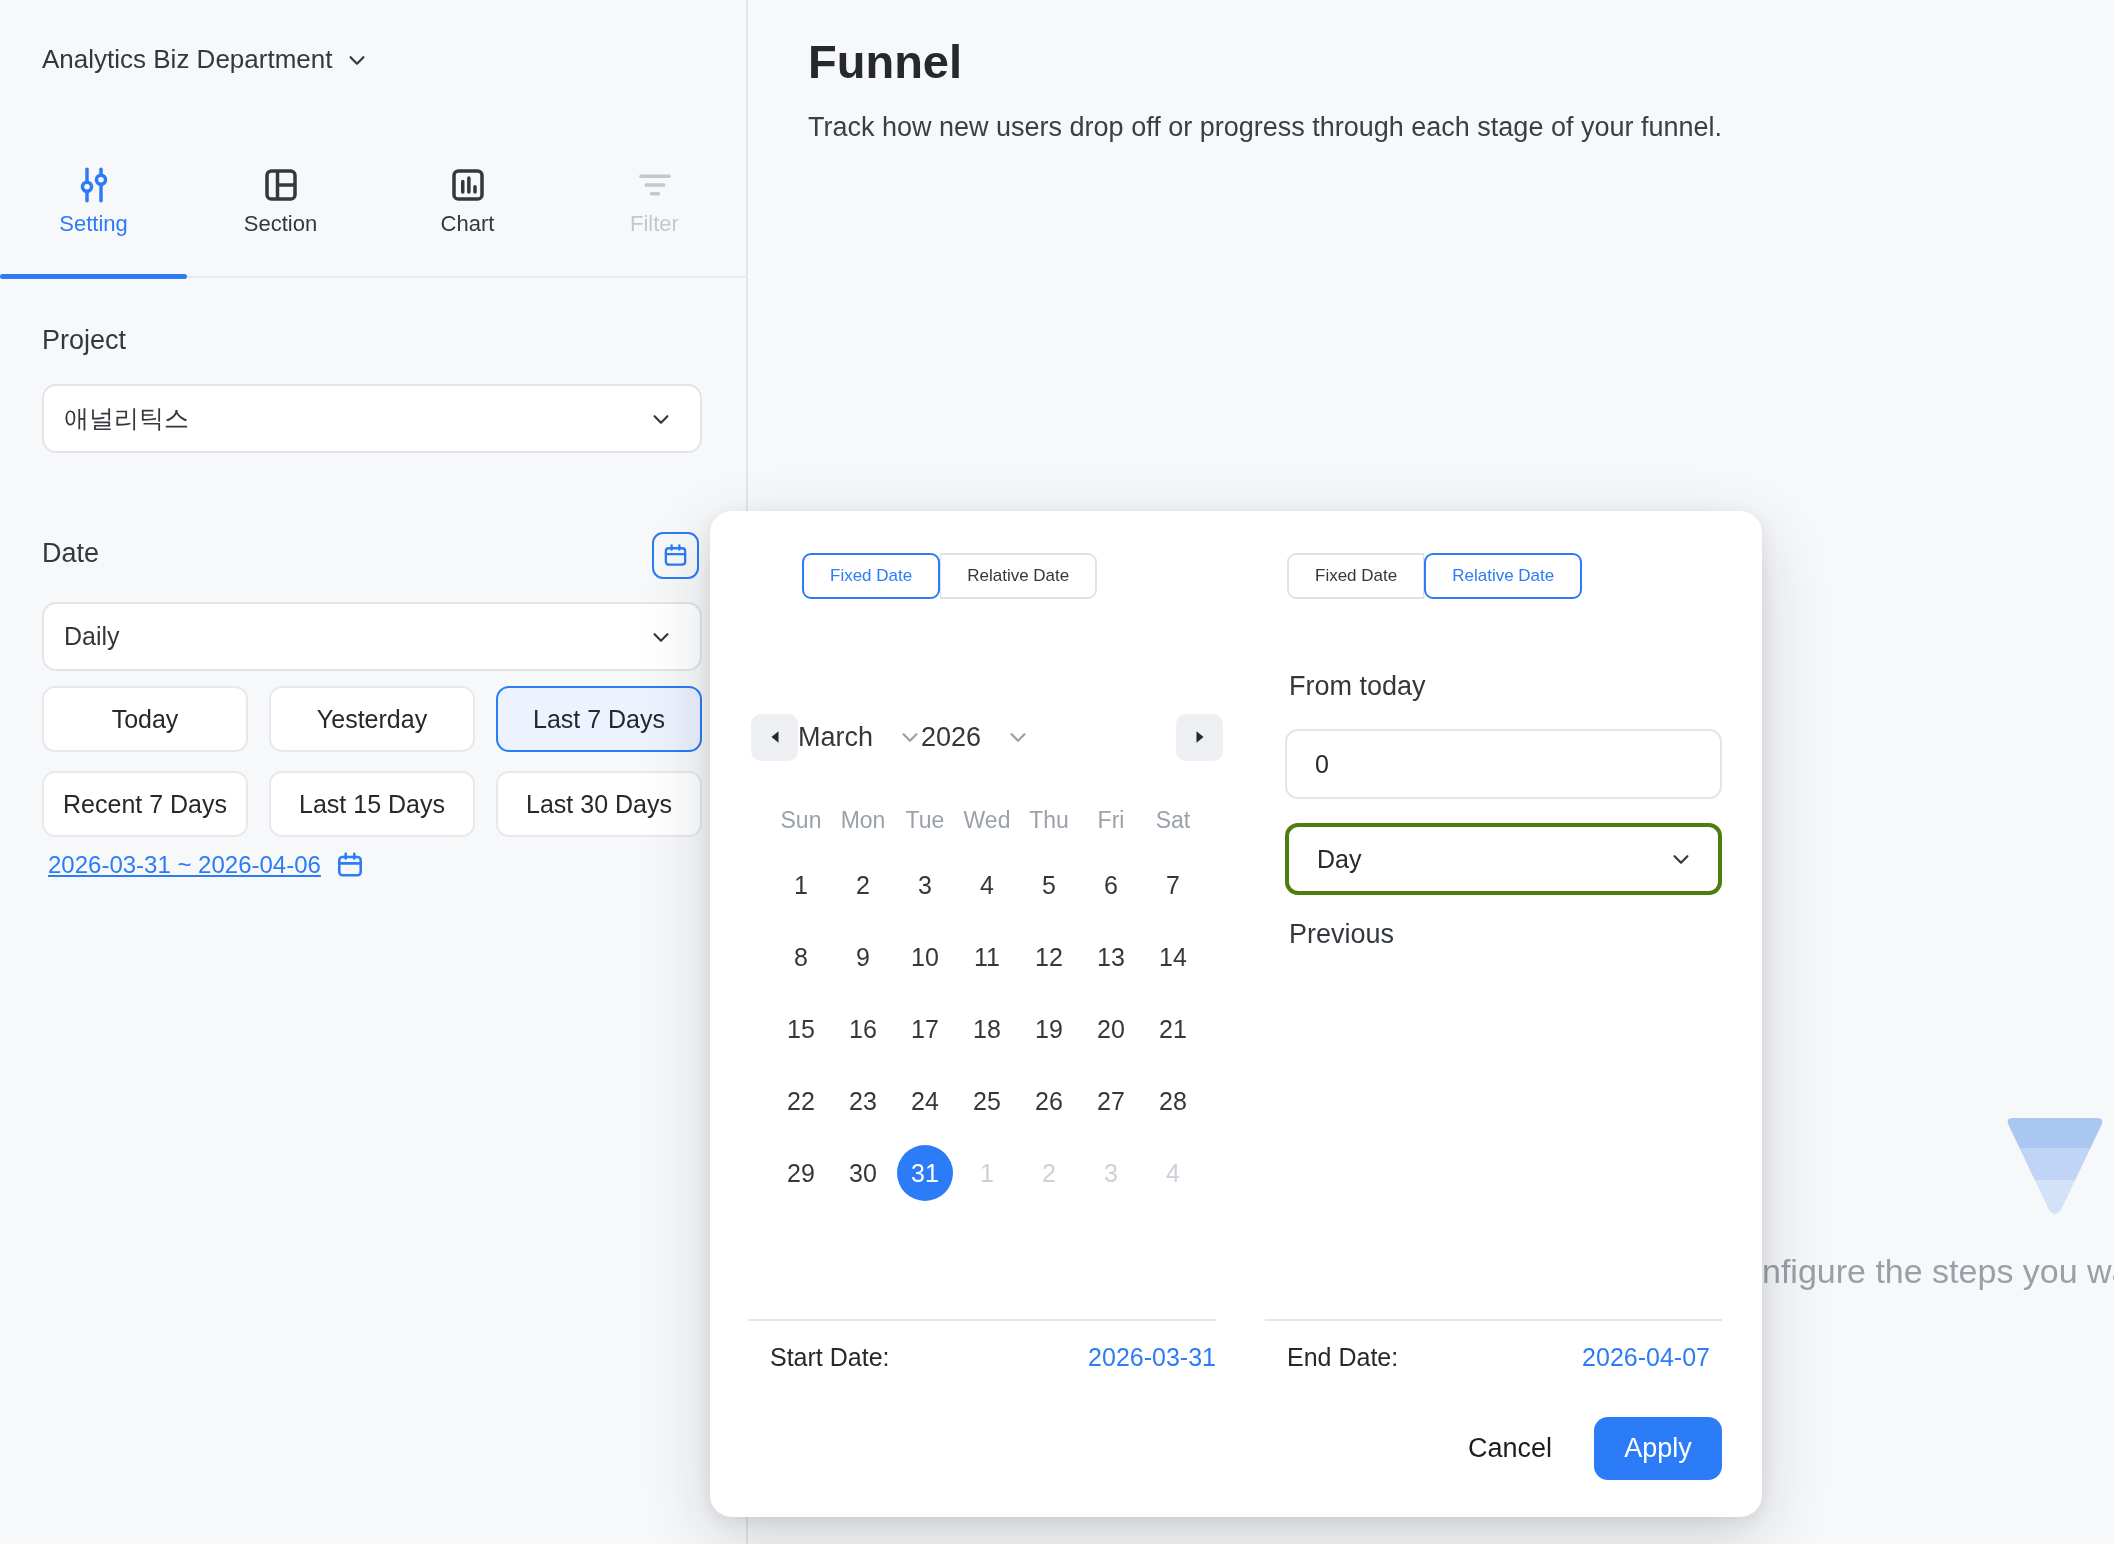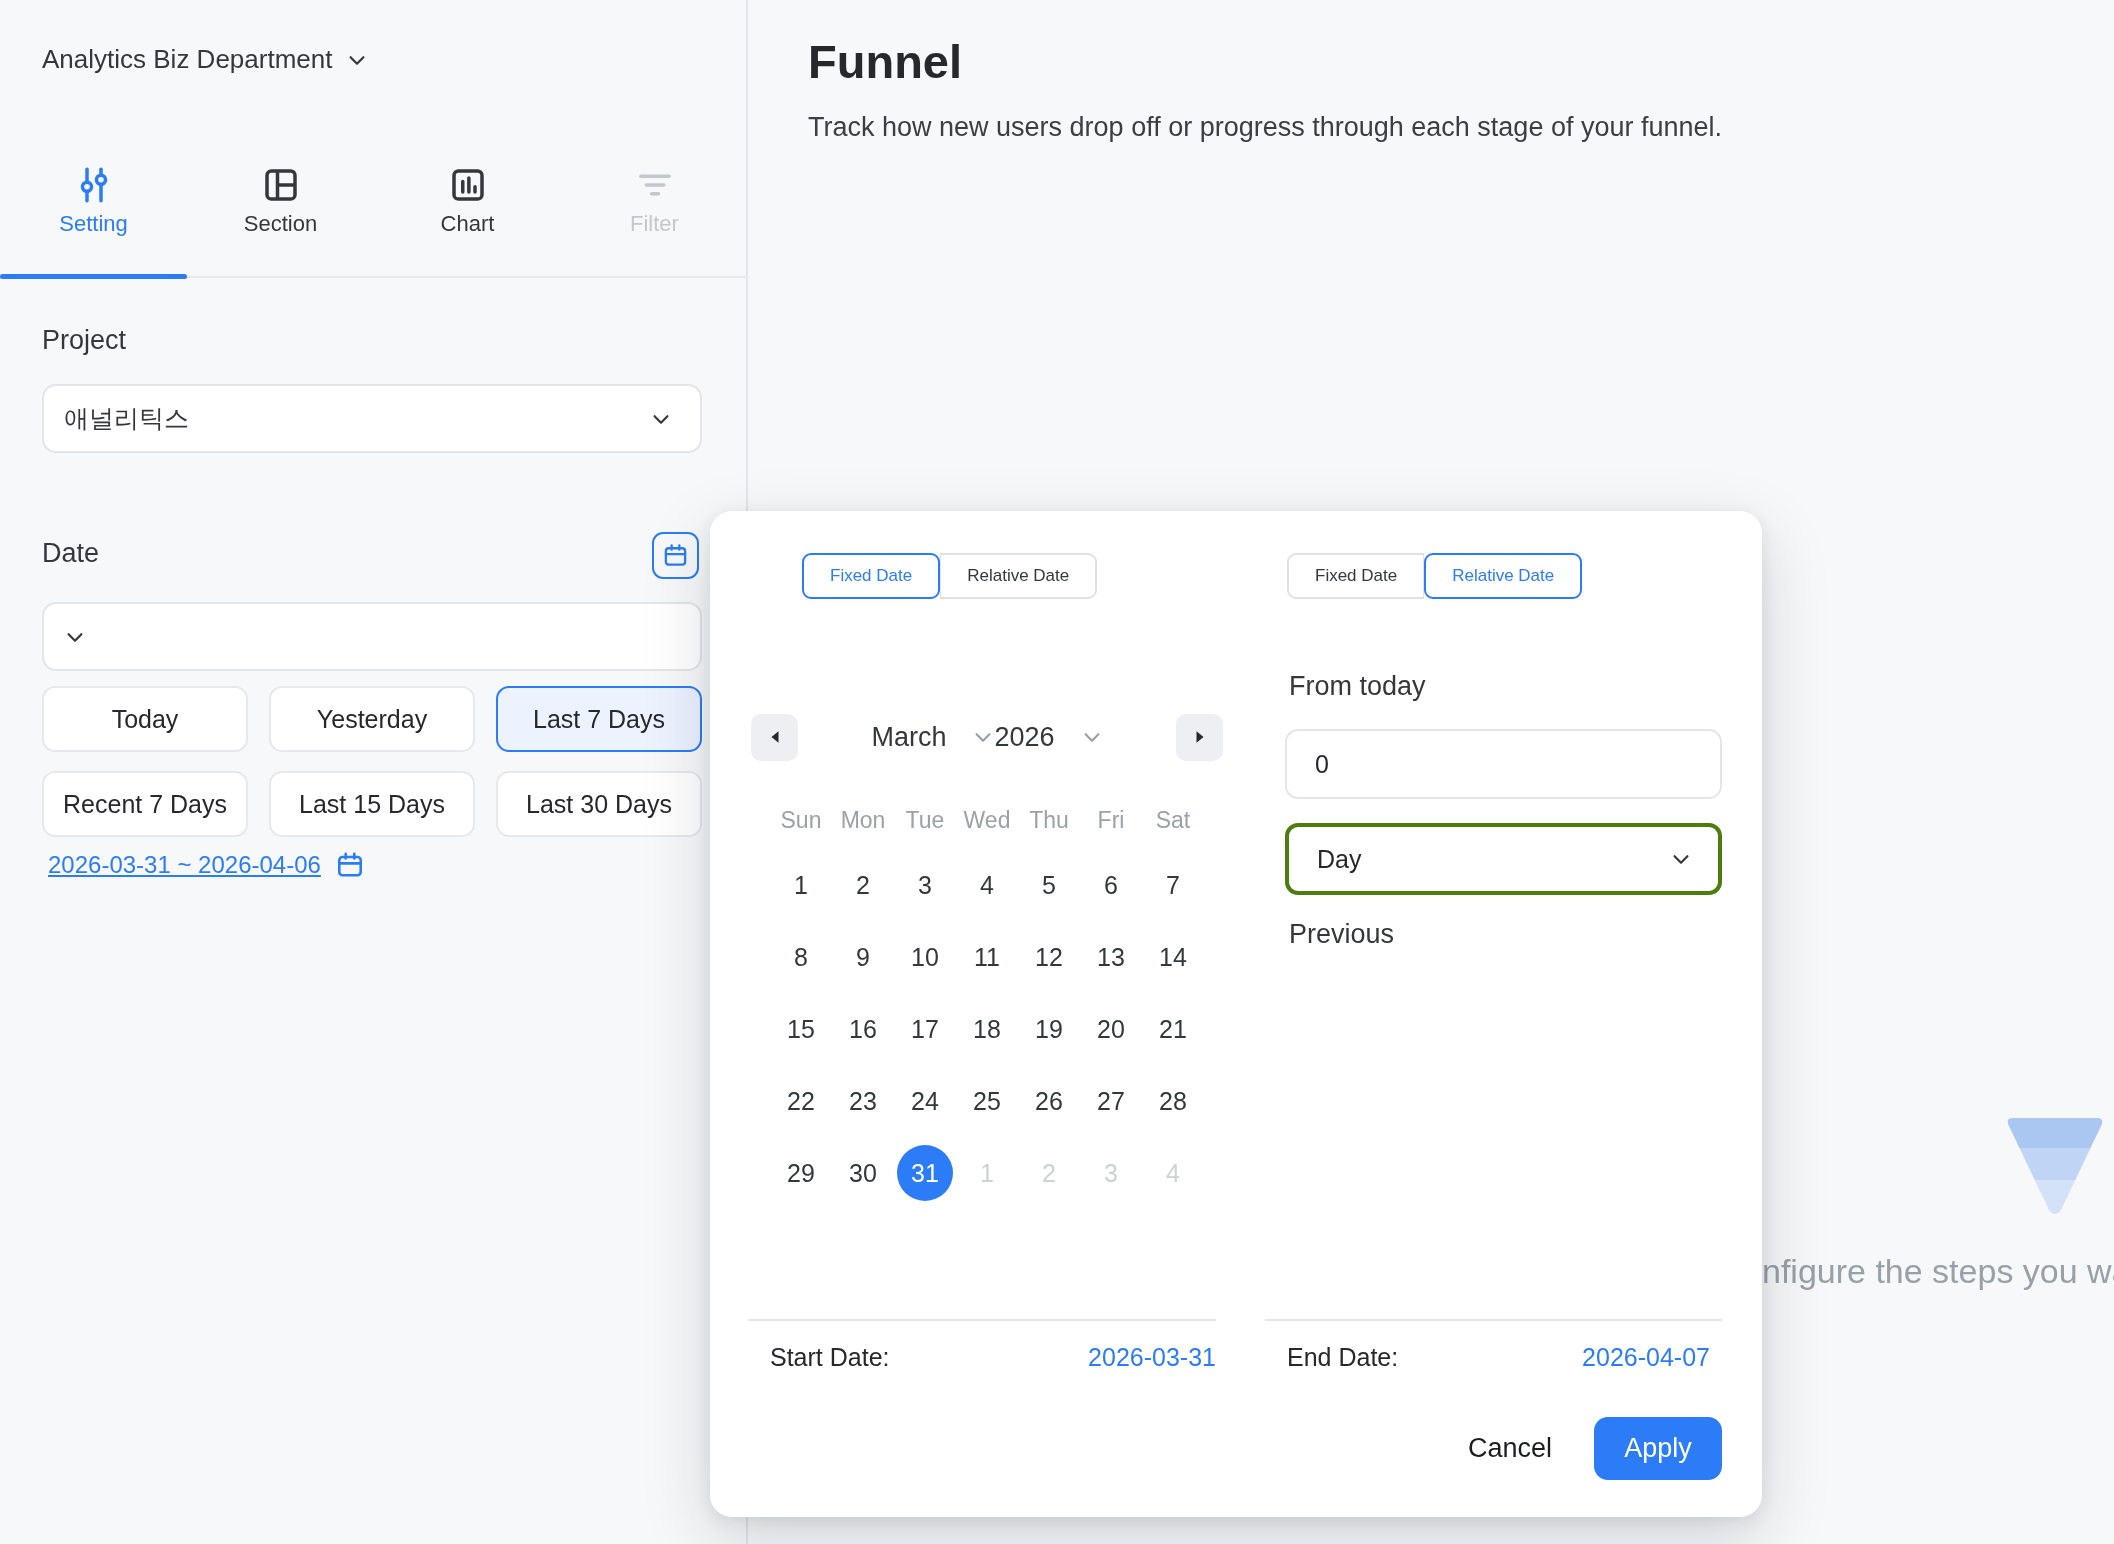--- a/index.html
+++ b/index.html
@@ -76,21 +76,21 @@
              color:#34383c; cursor:pointer; }
   .seg-btn:first-child { border-radius:9px 0 0 9px; border-right-width:1px; }
   .seg-btn:last-child  { border-radius:0 9px 9px 0; border-left-width:1px; }
   .seg-btn.on { border:2.5px solid #2b7cf6 !important; border-radius:9px; color:#2b7cf6; z-index:2; }
 
   .cal-nav { position:absolute; left:41px; top:202px; width:472px; height:48px;
              display:flex; align-items:center; }
   .nav-arrow { width:47px; height:47px; background:#edeff2; border:none; border-radius:10px;
                display:flex; align-items:center; justify-content:center; cursor:pointer;
                font-size:17px; color:#26282b; }
-  .nav-mid { flex:1; display:flex; align-items:center; justify-content:center; }
+  .nav-mid { flex:1; display:flex; align-items:center; }
   .mini-sel { display:flex; align-items:center; gap:26px; font-size:27px; color:#34383c; cursor:pointer; }
 
   .weekdays { position:absolute; left:60px; top:296px; width:434px; display:flex; }
   .wd { width:62px; text-align:center; font-size:23px; color:#9aa1a9; }
 
   .grid { position:absolute; left:60px; top:338px; width:434px; display:flex; flex-wrap:wrap; }
   .day { width:62px; height:72px; display:flex; align-items:center; justify-content:center;
          font-size:25px; color:#34383c; cursor:pointer; position:relative; }
   .day.muted { color:#ccd1d7; }
   .day.sel { color:#fff; }
@@ -200,20 +200,21 @@
     <div class="field-label lbl-date">Date</div>
     <button class="cal-btn">
       <svg class="cal-glyph" viewBox="0 0 28 28">
         <rect x="4" y="6.5" width="20" height="17" rx="3"></rect>
           <line x1="4" y1="12.5" x2="24" y2="12.5"></line>
         <line x1="10" y1="3.5" x2="10" y2="8"></line>
           <line x1="18" y1="3.5" x2="18" y2="8"></line>
       </svg>
     </button>
     <div class="select sel-daily">
+      <span class="val">Daily</span>
       <svg class="chev" viewBox="0 0 24 24">
           <path d="M5 9l7 7 7-7"></path>
         </svg>
     </div>
 
     <div class="presets">
       <button class="preset">Today</button>
       <button class="preset">Yesterday</button>
       <button class="preset sel">Last 7 Days</button>
       <button class="preset">Recent 7 Days</button>

